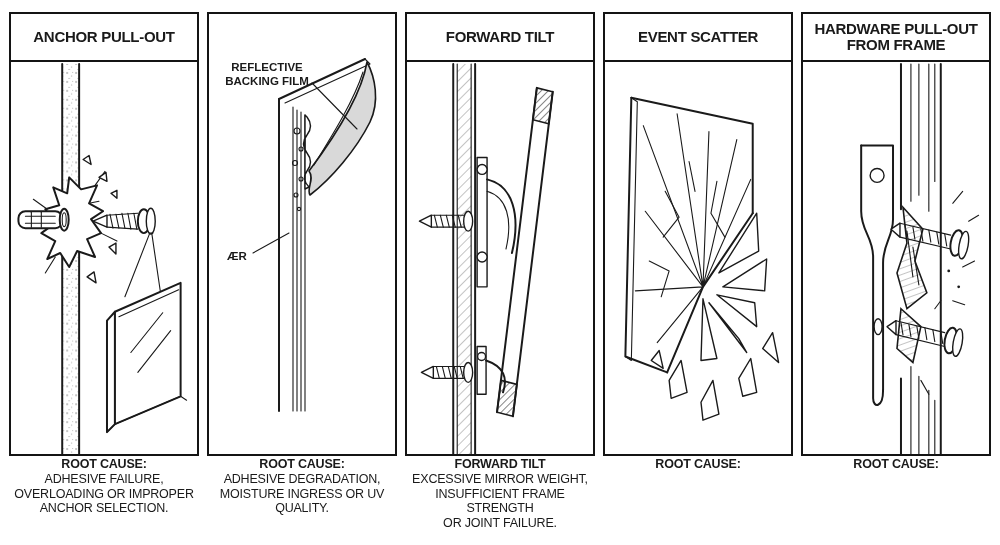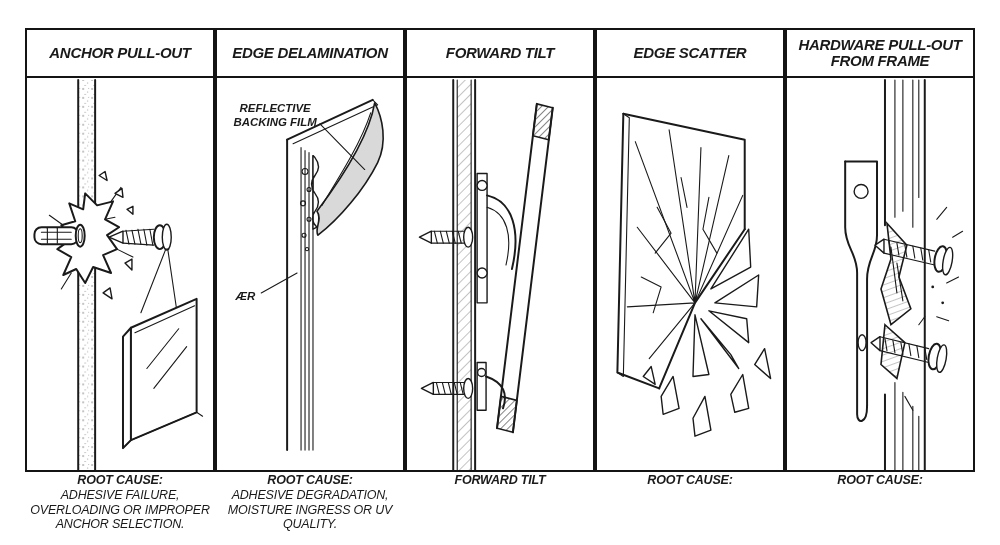--- a/index.html
+++ b/index.html
@@ -1,17 +1,17 @@
 <!DOCTYPE html>
 <html><head>
 <meta charset="utf-8">
 <style>
   html,body{margin:0;padding:0;background:#ffffff;}
   body{width:1000px;height:545px;font-family:"Liberation Sans",sans-serif;color:#1a1a1a;overflow:hidden;}
-  .board{display:flex;justify-content:center;padding:28px 9px 0 9px;font-style:italic;}
+  .board{display:flex;justify-content:space-between;padding:12px 9px 0 9px;}
   .panel{width:190px;display:flex;flex-direction:column;}
   .panel-box{border:2px solid #141414;height:444px;background:#fff;display:flex;flex-direction:column;box-sizing:border-box;}
   .panel-title{height:46px;border-bottom:2px solid #141414;display:flex;align-items:center;justify-content:center;
     font-weight:700;font-size:15px;letter-spacing:-0.3px;text-align:center;line-height:1.1;white-space:pre-line;padding:0 2px;}
   .panel-art{flex:1;position:relative;overflow:hidden;}
   .panel-art svg{position:absolute;inset:0;width:100%;height:100%;}
   .caption{margin-top:1px;text-align:center;font-size:12.5px;line-height:1.18;letter-spacing:-0.2px;}
   .caption .head{font-weight:700;}
   .caption .body{white-space:pre-line;}
   
@@ -90,21 +90,20 @@
     <div class="caption">
       <div class="head">ROOT CAUSE:</div>
       <div class="body">ADHESIVE FAILURE,
 OVERLOADING OR IMPROPER
 ANCHOR SELECTION.</div>
     </div>
   </div>
 
   <div class="panel">
     <div class="panel-box">
-      <div class="panel-title">EDGE DELAMINATION</div>
       <div class="panel-art">
         <svg viewBox="0 0 186 394" preserveAspectRatio="xMidYMid meet">
           <g>
             <path class="ln" d="M70,62 L70,374"></path>
             <path class="ln" d="M70,62 L156,22"></path>
             <path class="tn" d="M76,66 L161,27 M156,22 L161,27"></path>
             <path class="tn" d="M84,70 L84,374 M88,73 L88,374 M92,75 L92,374 M96,78 L96,374"></path>
           </g>
           <g>
             <path class="gf" d="M158,25 C153,55 130,94 100,134 C106,142 97,152 101,158 C122,142 147,113 161,85 C171,64 166,40 158,25 Z"></path>
@@ -186,26 +185,29 @@
             <line class="tn" x1="26" y1="306" x2="58" y2="306"></line>
             <line class="tn" x1="26" y1="318" x2="58" y2="318"></line>
             <path class="tn" d="M29,306 l3,12 M35,306 l3,12 M41,306 l3,12 M47,306 l3,12 M53,306 l3,12"></path>
             <ellipse class="wf2" cx="61" cy="312" rx="4.5" ry="10"></ellipse>
           </g>
         </svg>
       </div>
     </div>
     <div class="caption">
       <div class="head">FORWARD TILT</div>
-    </div>
-  </div>
-
-  <div class="panel">
-    <div class="panel-box">
-      <div class="panel-title">EDGE SCATTER</div>
+      <div class="body">EXCESSIVE MIRROR WEIGHT,
+INSUFFICIENT FRAME STRENGTH
+OR JOINT FAILURE.</div>
+    </div>
+  </div>
+
+  <div class="panel">
+    <div class="panel-box">
+      <div class="panel-title">EVENT SCATTER</div>
       <div class="panel-art">
         <svg viewBox="0 0 186 394" preserveAspectRatio="xMidYMid meet">
           <g>
             <path class="ln" d="M26,36 L148,62 L148,152"></path>
             <path class="ln" d="M26,36 L20,296 L62,312"></path>
             <path class="tn" d="M26,36 L32,40 L26,300 L20,296"></path>
             <path class="ln" d="M62,312 L98,226 L148,152"></path>
           </g>
           <g>
             <path class="tn" d="M98,226 L38,64 M98,226 L72,52 M98,226 L104,70 M98,226 L132,78 M98,226 L146,118 M98,226 L40,150 M98,226 L30,230 M98,226 L52,282"></path>

